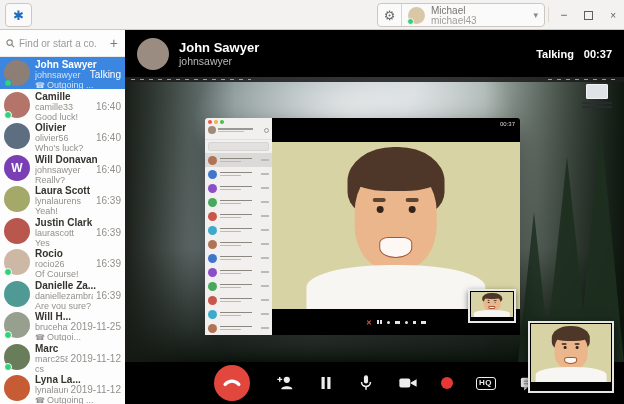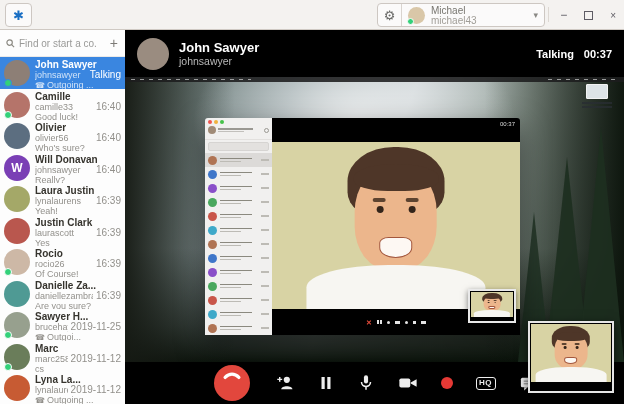--- a/index.html
+++ b/index.html
@@ -142,21 +142,21 @@
   .guy .brow.l{left:22%}.guy .brow.r{right:22%}
   .guy .eye{position:absolute;top:38%;width:9%;height:7%;background:#33241a;border-radius:50%}
   .guy .eye.l{left:26%}.guy .eye.r{right:26%}
   .guy .mouth{position:absolute;bottom:12%;left:50%;transform:translateX(-50%);width:40%;height:20%;
     background:#fdf8f3;border:1px solid #a3573d;border-radius:28% 28% 50% 50%}
   .guy .shirt{position:absolute;bottom:-3%;left:50%;transform:translateX(-50%);width:100%;height:30%;
     background:#f7f6f2;border-radius:46% 46% 0 0}
 
   
   .controls{height:42px;flex:none;background:#000;display:flex;align-items:center;justify-content:center;gap:23px}
-  .cbtn{background:none;border:0;display:flex;align-items:flex-start;justify-content:center;padding:0;cursor:default}
+  .cbtn{background:none;border:0;display:flex;align-items:center;justify-content:center;padding:0;cursor:default}
   .hangup{width:36px;height:36px;border-radius:50%;background:#e2473d;margin-right:2px}
   .recdot{width:12px;height:12px;border-radius:50%;background:#e53935}
   .hq{color:#eee;border:1.5px solid #eee;border-radius:3px;font-size:8px;font-weight:bold;
     padding:1.5px 2.5px;line-height:8px;letter-spacing:.5px}
 
   
   .pip{position:absolute;right:10px;bottom:11px;width:86px;height:72px;background:#000;
     border:2px solid #e6e6e6;z-index:3;box-shadow:0 3px 10px rgba(0,0,0,.6)}
   .pipvid{position:absolute;inset:1px 1px 9px 1px;background:#d8d3a4;overflow:hidden}
 </style>
@@ -241,21 +241,21 @@
       <span class="av" style="background: rgb(92, 110, 128);">
           <i class="init"></i>
         </span>
       <div class="cmain">
         <div class="cname">Olivier</div>
         <div class="cline2">
             <span class="cuser">olivier56</span>
             <span class="cmeta">16:40</span>
           </div>
         <div class="cmsg">
-            <span>Who's sure?</span>
+            <span>Who's luck?</span>
           </div>
       </div>
     </div>
 
     <div class="contact">
       <span class="av" style="background: rgb(122, 63, 181);">
           <i class="init">W</i>
         </span>
       <div class="cmain">
         <div class="cname">Will Donavan</div>
@@ -267,21 +267,21 @@
             <span>Really?</span>
           </div>
       </div>
     </div>
 
     <div class="contact">
       <span class="av" style="background: rgb(164, 168, 104);">
           <i class="init"></i>
         </span>
       <div class="cmain">
-        <div class="cname">Laura Justin</div>
+        <div class="cname">Laura Scott</div>
         <div class="cline2">
             <span class="cuser">lynalaurens</span>
             <span class="cmeta">16:39</span>
           </div>
         <div class="cmsg">
             <span>Yeah!</span>
           </div>
       </div>
     </div>
 
@@ -333,21 +333,21 @@
           </div>
       </div>
     </div>
 
     <div class="contact">
       <span class="av" style="background: rgb(151, 160, 142);">
           <i class="init"></i>
           <i class="dot"></i>
         </span>
       <div class="cmain">
-        <div class="cname">Sawyer H...</div>
+        <div class="cname">Will H...</div>
         <div class="cline2">
             <span class="cuser">brucehayler</span>
             <span class="cmeta">2019-11-25</span>
           </div>
         <div class="cmsg">
             <span class="ph">☎</span>
             <span>Outgoi...</span>
           </div>
       </div>
     </div>

